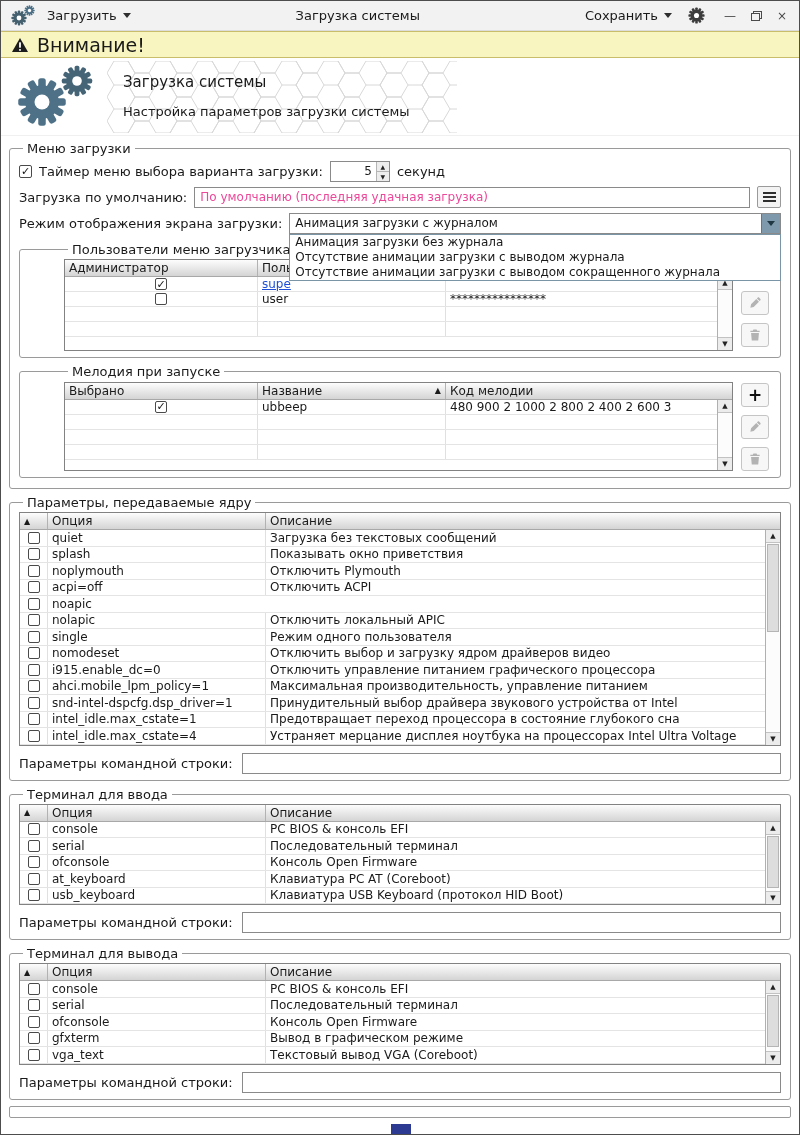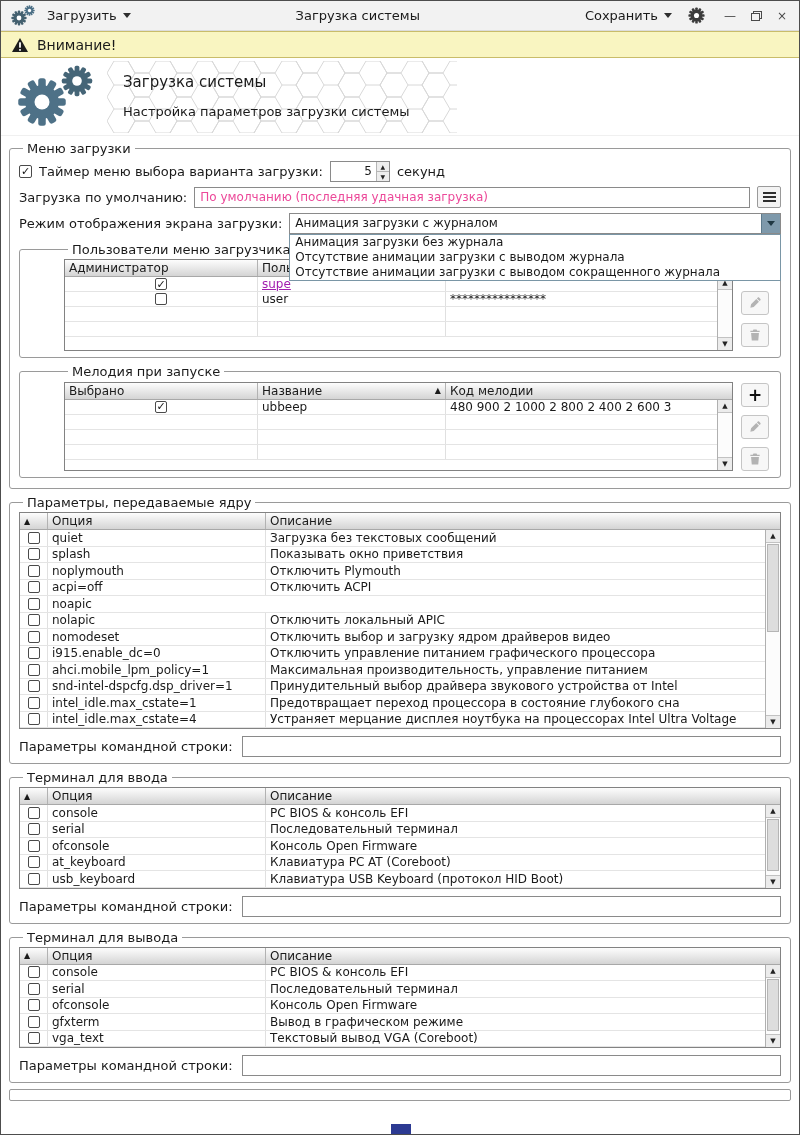--- a/index.html
+++ b/index.html
@@ -30,21 +30,21 @@
   .tb-gear { color: #3c3c3c; padding: 0 4px; }
   .win-controls { display: flex; align-items: center; gap: 12px; color: #4a4a4a; padding-left: 6px; }
   .wc { display: inline-flex; align-items: center; justify-content: center; width: 14px; height: 14px; font-size: 12px; line-height: 1; }
   .maxbox { position: relative; width: 11px; height: 10px; display: inline-block; }
   .maxbox::before { content:""; position: absolute; right: 0; top: 0; width: 7px; height: 6px; border: 1px solid #4a4a4a; }
   .maxbox::after  { content:""; position: absolute; left: 0; bottom: 0; width: 7px; height: 6px; border: 1px solid #4a4a4a; background: #f2f2f2; }
 
   
   .warning {
     height: 27px; background: #f9f5c1; border-bottom: 1px solid #c9bc6a; border-top: 1px solid #c9bc6a;
-    display: flex; align-items: center; gap: 8px; padding: 0 10px; font-size: 14px;
+    display: flex; align-items: center; gap: 8px; padding: 0 10px; font-size: 19px;
   }
 
   
   .page-header { height: 78px; position: relative; border-bottom: 1px solid #f0f0f0; background: #fff; }
   .hexes { position: absolute; left: 106px; top: 3px; }
   .logo { position: absolute; left: 16px; top: 7px; width: 84px; height: 64px; }
   .lg1 { position: absolute; left: 0; top: 12px; color: #4e7187; }
   .lg2 { position: absolute; left: 44px; top: 0; color: #456577; }
   .ph-text { position: absolute; left: 122px; top: 15px; }
   .ph-title { font-size: 15px; margin-bottom: 13px; }
@@ -93,21 +93,21 @@
   .sort-r { margin-left: auto; font-size: 8px; color: #1a1a1a; }
   .sort-l { font-size: 8px; color: #1a1a1a; }
   .t-body { margin-right: 15px; }
   .t-row { display: grid; height: 15px; border-bottom: 1px solid #e4e4e4; background: #fff; }
   .kt .t-row { height: 16.5px; }
   .td { padding: 0 4px; border-right: 1px solid #e0e0e0; display: flex; align-items: center; overflow: hidden; white-space: nowrap; font-size: 12px; }
   .td:last-child { border-right: none; }
   .td.center { justify-content: center; }
   .cols-users { grid-template-columns: 193px 188px 1fr; }
   .cols-k { grid-template-columns: 28px 218px 1fr; }
-  .link { color: #a21caf; text-decoration: underline; }
+  .link { color: #1d4ed8; text-decoration: underline; }
 
   .vscroll { position: absolute; top: 17px; right: 0; bottom: 0; width: 15px; background: #fcfcfc;
              border-left: 1px solid #b0b0b0; display: flex; flex-direction: column; }
   .sc-btn { height: 13px; background: #ececec; border-bottom: 1px solid #c2c2c2; font-size: 7px; color: #222;
             display: flex; align-items: center; justify-content: center; flex: 0 0 auto; }
   .sc-btn.bottom { margin-top: auto; border-bottom: none; border-top: 1px solid #c2c2c2; }
   .sc-thumb { margin: 1px 1px 0; background: #dddddd; border: 1px solid #b5b5b5; flex: 0 0 auto; }
 
   .tools { display: flex; flex-direction: column; gap: 8px; width: 30px; flex: 0 0 auto; }
   .tool-btn { width: 28px; height: 24px; border: 1px solid #c5c5c5; border-radius: 3px; background: #f7f7f7;
@@ -413,20 +413,27 @@
         <div class="td center">
           <span class="cb"></span>
         </div>
         <div class="td">nolapic</div>
         <div class="td">Отключить локальный APIC</div>
       </div>
         <div class="t-row cols-k">
         <div class="td center">
           <span class="cb"></span>
         </div>
+        <div class="td">single</div>
+        <div class="td">Режим одного пользователя</div>
+      </div>
+        <div class="t-row cols-k">
+        <div class="td center">
+          <span class="cb"></span>
+        </div>
         <div class="td">nomodeset</div>
         <div class="td">Отключить выбор и загрузку ядром драйверов видео</div>
       </div>
         <div class="t-row cols-k">
         <div class="td center">
           <span class="cb"></span>
         </div>
         <div class="td">i915.enable_dc=0</div>
         <div class="td">Отключить управление питанием графического процессора</div>
       </div>

